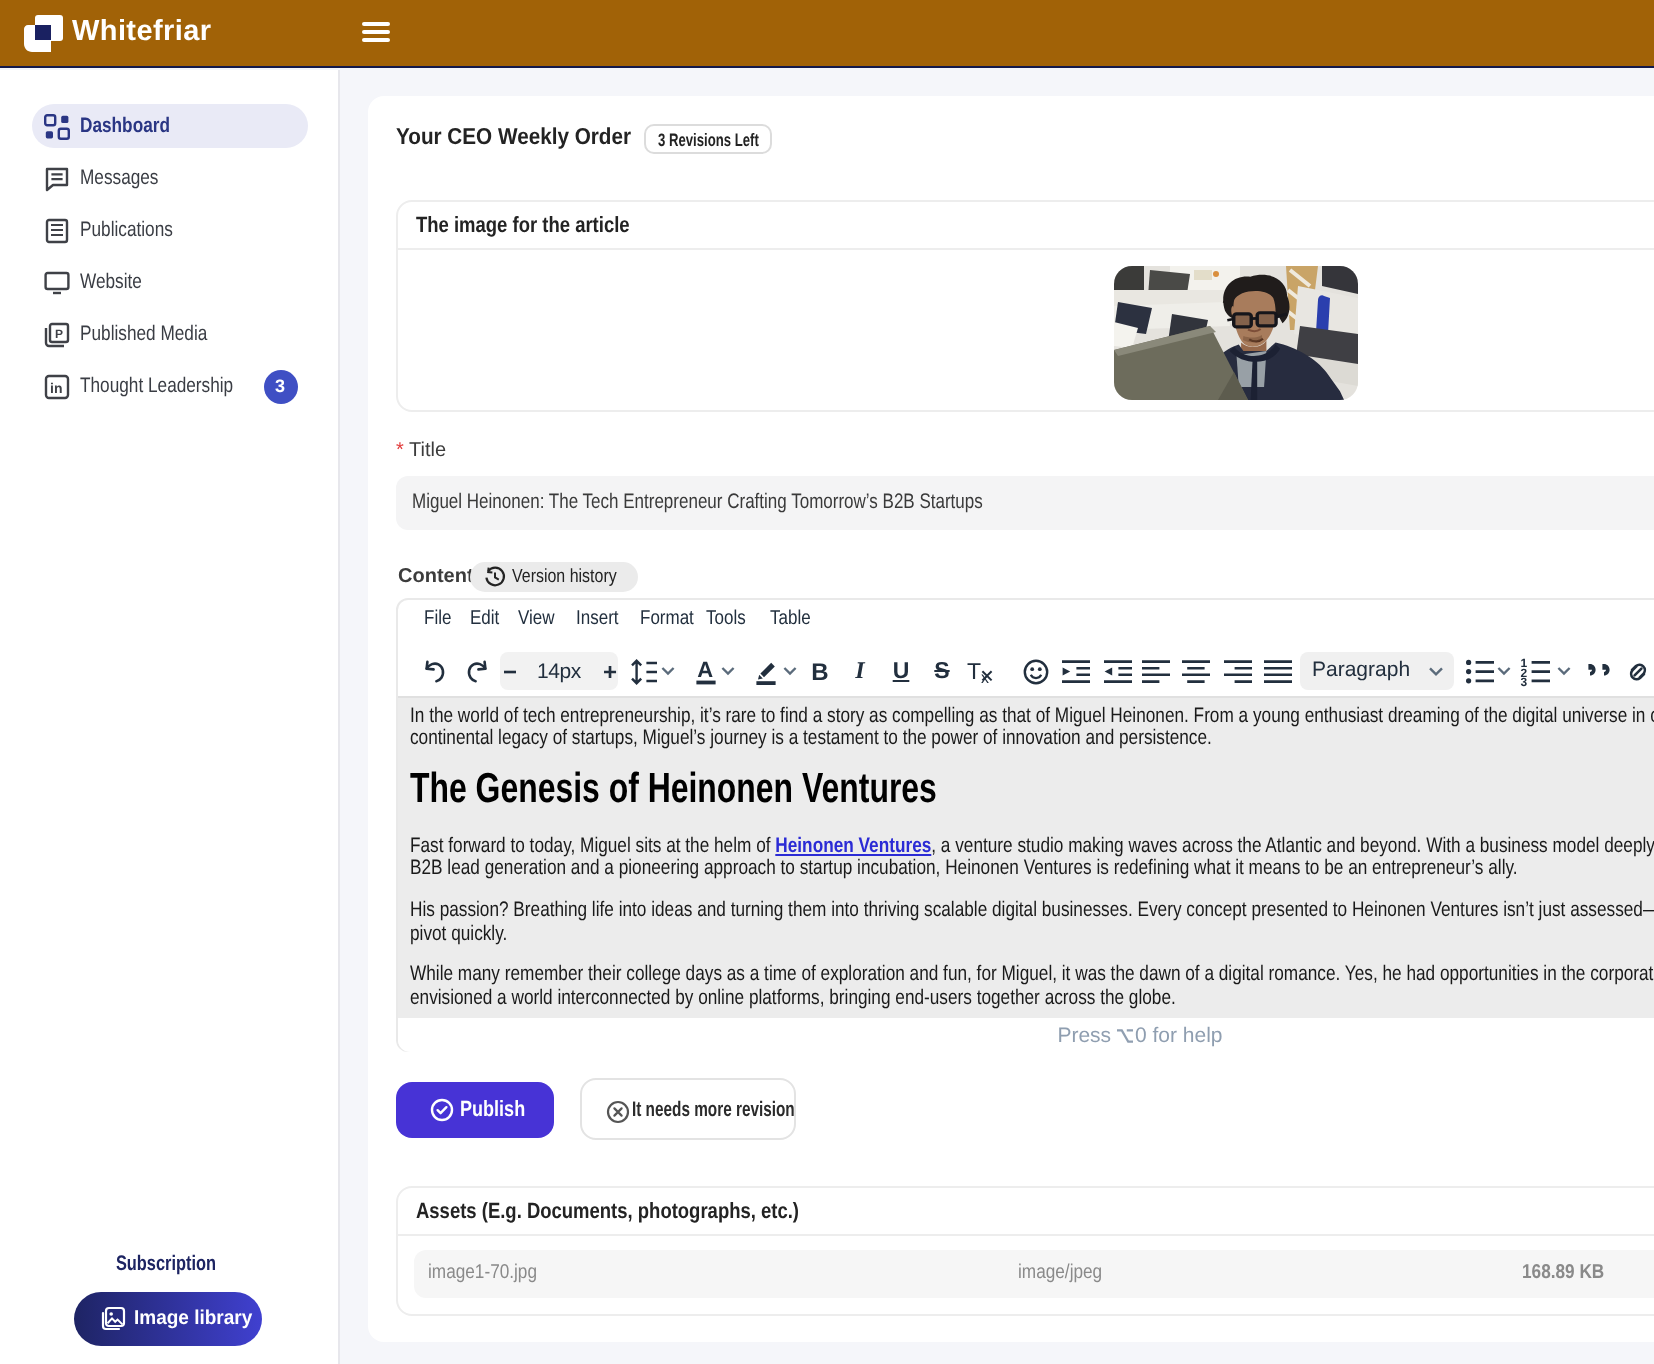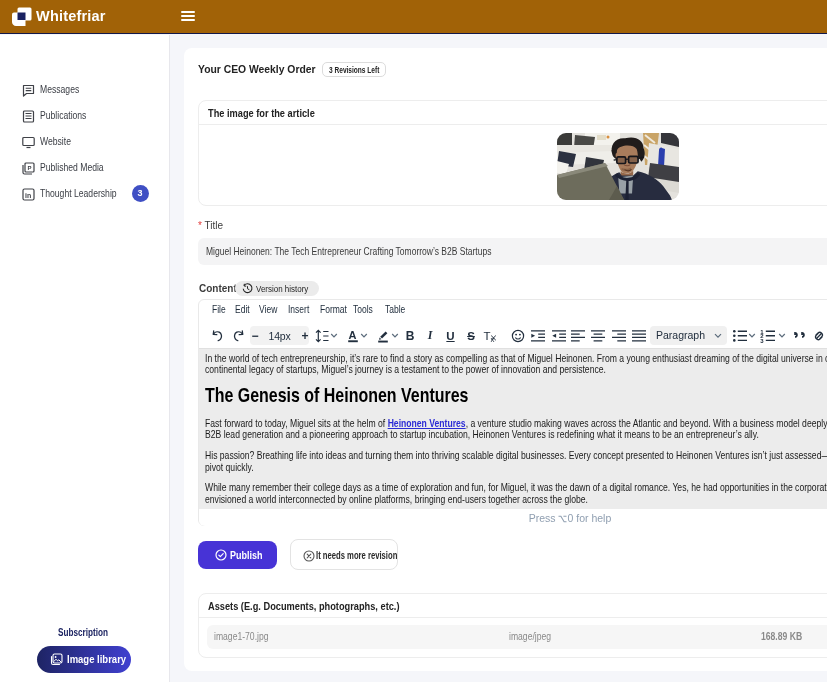--- a/index.html
+++ b/index.html
@@ -345,20 +345,29 @@
     </svg>
     <div class="brand">Whitefriar</div>
     <div class="burger">
       <div></div>
       <div></div>
       <div></div>
     </div>
   </div>
 
   <div class="sidebar" id="sidebar">
+    <div class="mi active" style="top:17px">
+      <span class="ic"><svg width="13" height="13" viewBox="0 0 13 13">
+          <rect x="0.6" y="0.6" width="5" height="5" rx="1" fill="none" stroke="#2a3684" stroke-width="1.2"></rect>
+          <rect x="8.6" y="0.9" width="3.6" height="3.6" rx="0.8" fill="#2a3684"></rect>
+          <rect x="0.9" y="8.6" width="3.6" height="3.6" rx="0.8" fill="#2a3684"></rect>
+          <rect x="7.4" y="7.4" width="5" height="5" rx="1" fill="none" stroke="#2a3684" stroke-width="1.2"></rect>
+        </svg></span>
+      <span class="lb">Dashboard</span>
+    </div>
     <div class="mi " style="top:43px">
       <span class="ic"><svg width="13" height="13" viewBox="0 0 13 13">
           <path d="M1.5 1.5 h10 v8 h-7 l-3 2.5 z" fill="none" stroke="#3f4147" stroke-width="1.2" stroke-linejoin="round"></path>
           <path d="M3.7 4.2 h5.6 M3.7 6.6 h5.6" stroke="#3f4147" stroke-width="1.1"></path>
         </svg></span>
       <span class="lb">Messages</span>
     </div>
     <div class="mi " style="top:69px">
       <span class="ic"><svg width="13" height="13" viewBox="0 0 13 13">
           <rect x="1.5" y="1" width="10" height="11" rx="1" fill="none" stroke="#3f4147" stroke-width="1.2"></rect>

